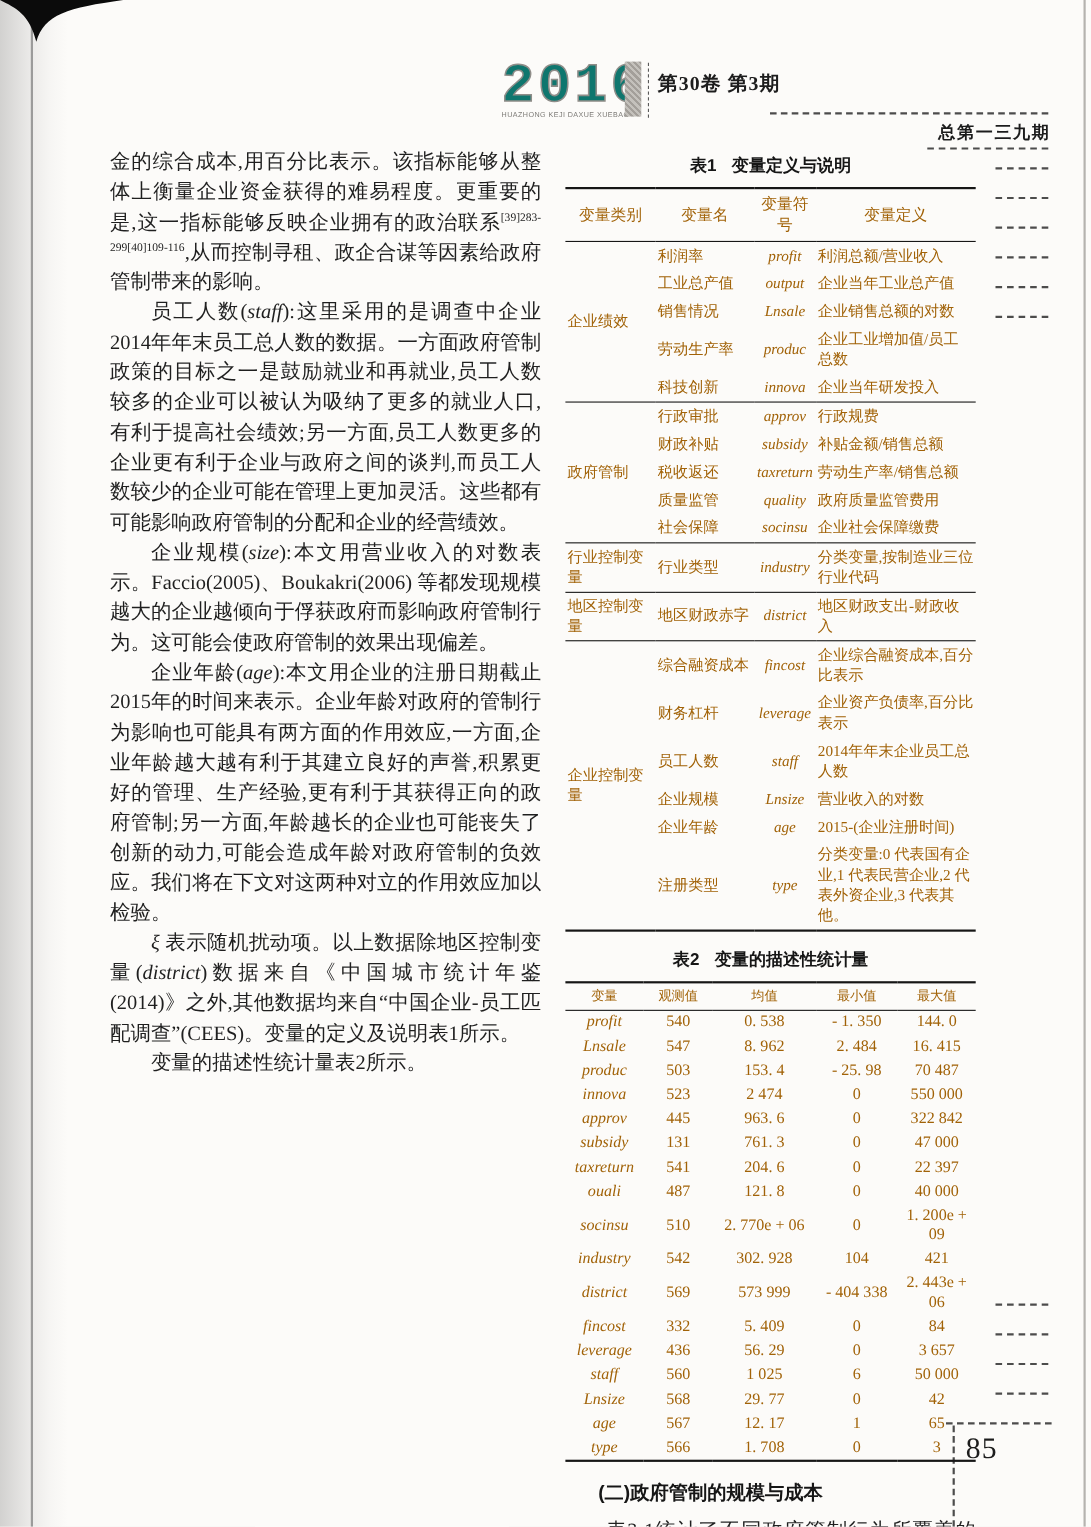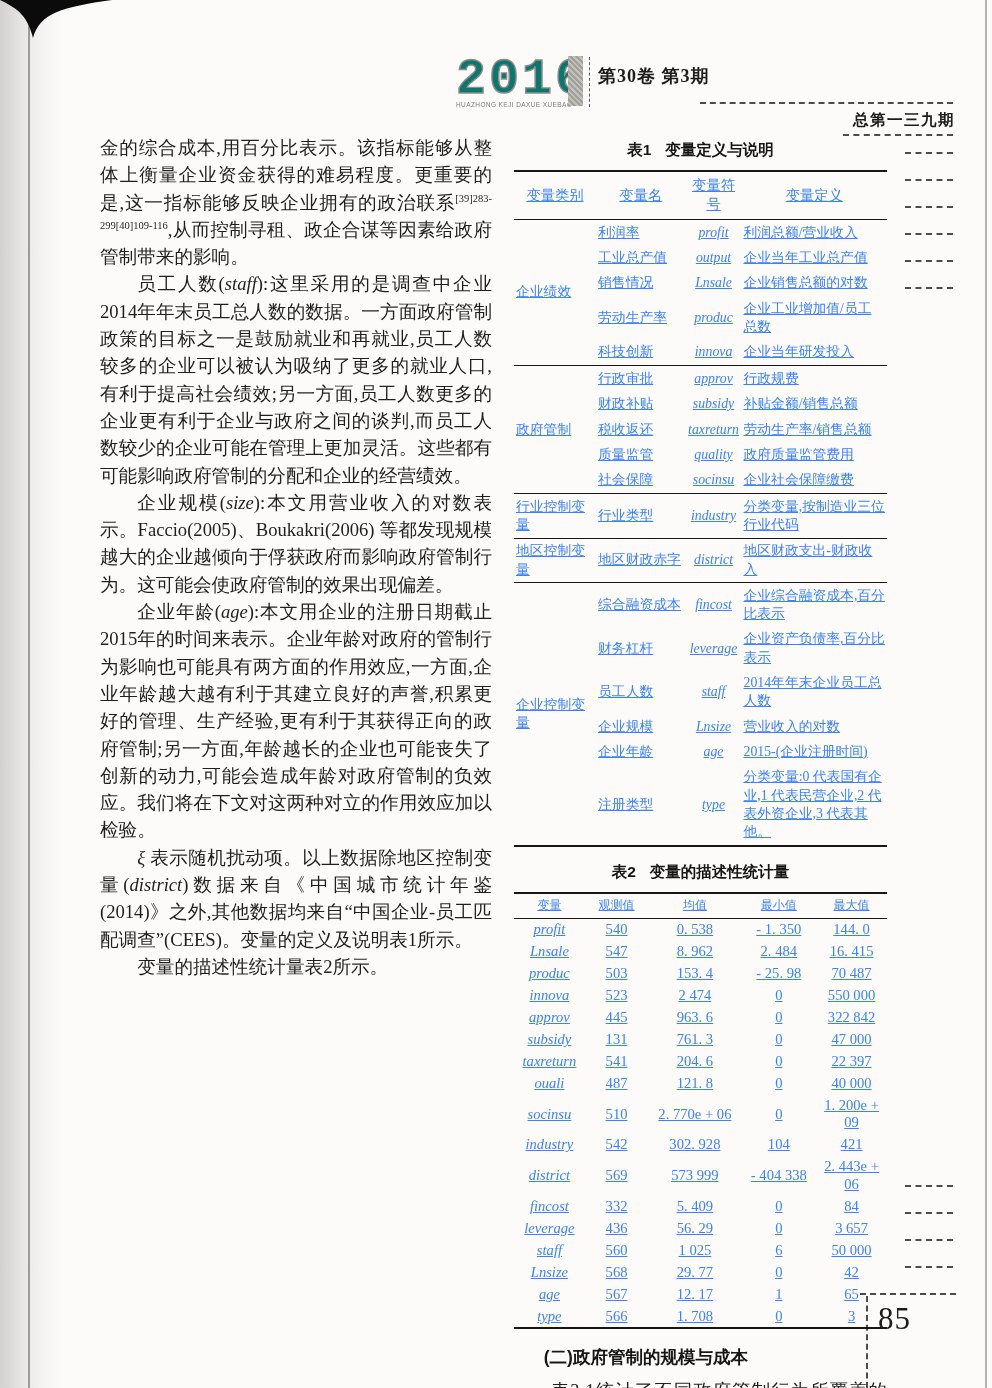--- a/index.html
+++ b/index.html
@@ -36,38 +36,38 @@
   .body-p{margin:0;font-size:18.6px;line-height:27.3px;text-align:justify;color:#1f1f1f;}
   .body-p.indent{text-indent:2em;}
   .body-p sup{font-size:10.5px;line-height:0;}
   .body-p i{font-family:"Liberation Serif",serif;}
 
   
   .right-col{position:absolute;left:514px;top:140px;width:373px;}
   .tbl-caption{text-align:center;font-family:"Liberation Sans","DejaVu Sans",sans-serif;
     font-weight:700;font-size:15.5px;color:#161616;margin:0 0 9px 0;}
   .tbl-caption .cap-label{margin-right:14px;}
-  table{width:100%;border-collapse:collapse;color:#3b82f6;
-    border-top:2.4px solid #161616;border-bottom:2.4px solid #161616;text-decoration:underline;}
+  table{width:100%;border-collapse:collapse;color:#a16207;
+    border-top:2.4px solid #161616;border-bottom:2.4px solid #161616;}
   #table1{font-size:13.8px;}
   #table1 th{font-weight:500;font-size:14.3px;padding:4px 0 5px;border-bottom:1.3px solid #161616;}
   #table1 td{padding:3.6px 2px;line-height:1.32;vertical-align:middle;}
   #table1 td.cat{text-align:left;padding-left:2px;}
   #table1 td.sym{text-align:center;font-style:italic;}
   #table1 tr.gstart td{border-top:1.2px solid #161616;}
   #table2{font-size:14.6px;margin-top:4px;}
   #table2 th{font-weight:500;font-size:12px;padding:3px 0 4px;border-bottom:1.3px solid #161616;}
   #table2 td{padding:2.4px 0;text-align:center;line-height:1.18;}
   #table2 td.var{font-style:italic;}
   .section-heading{font-family:"Liberation Sans","DejaVu Sans",sans-serif;font-weight:700;
     font-size:17.5px;color:#161616;margin:16px 0 8px 0;text-indent:1.7em;}
   .section-p{margin:0;font-size:18.4px;line-height:28px;text-align:justify;text-indent:2em;color:#1f1f1f;}
 
   
-  .page-number{position:absolute;left:878px;top:1301px;font-size:31px;color:#1d1d1d;
+  .page-number{position:absolute;left:878px;top:1301px;font-size:27px;color:#1d1d1d;
     font-family:"Liberation Serif",serif;letter-spacing:1px;}
 </style>
 </head>
 <body>
 
 <div class="page">
 
   <div class="spine-shadow"></div>
   <div class="spine-line"></div>
   <svg class="corner-wedge" width="112" height="40" viewBox="0 0 112 40">

